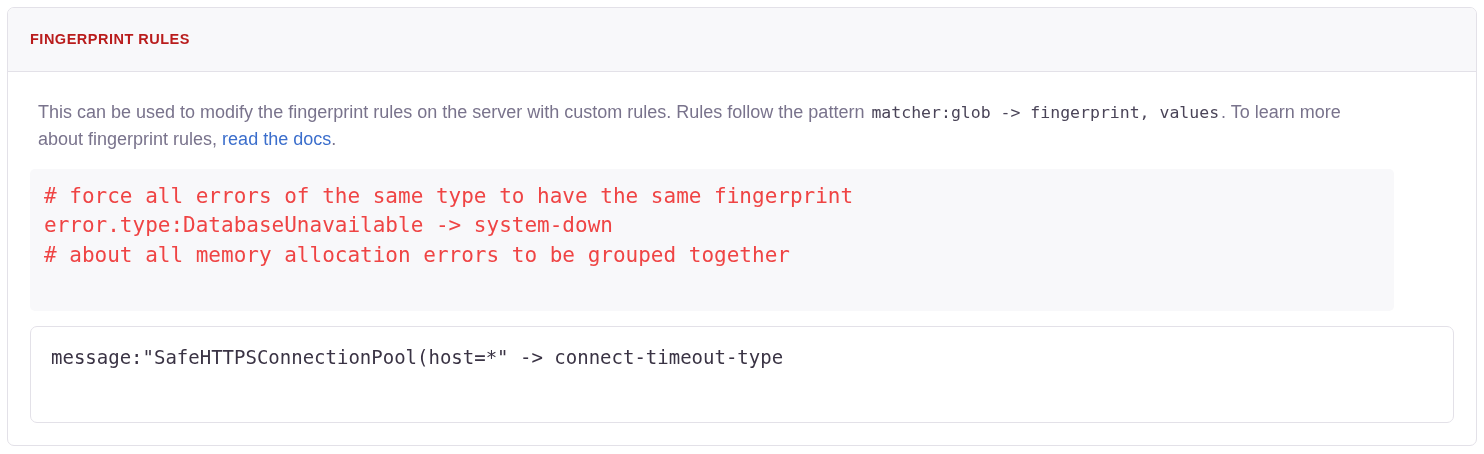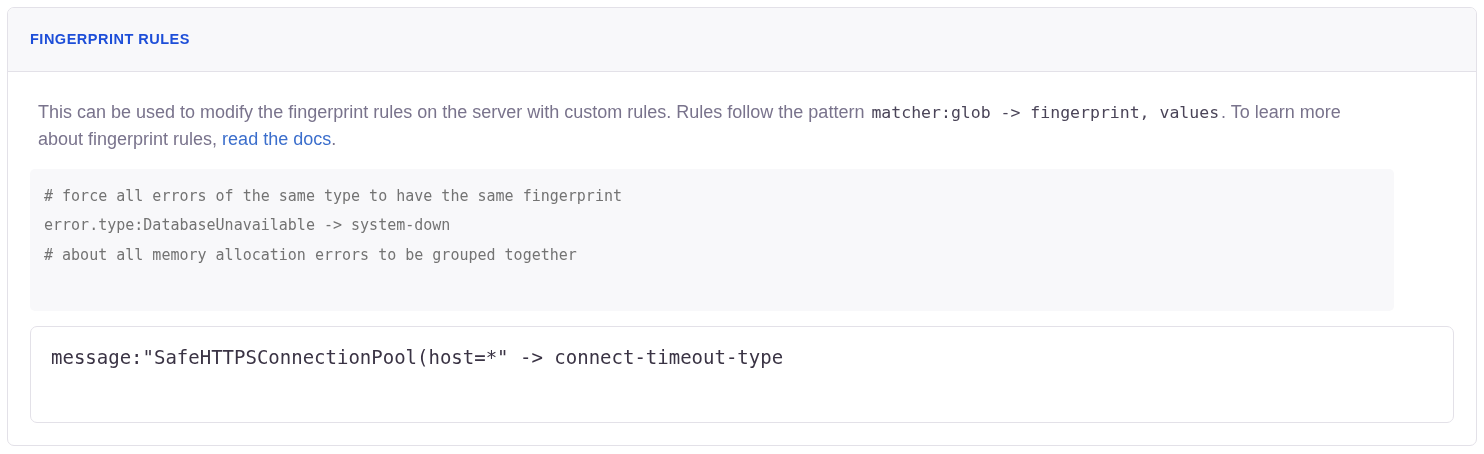--- a/index.html
+++ b/index.html
@@ -32,21 +32,21 @@
     background: #f8f8fa;
     border-bottom: 1px solid #e3e1e8;
     display: flex;
     align-items: center;
     padding: 0 22px;
   }
 
   .panel-title {
     font-size: 14.5px;
     font-weight: bold;
-    color: #1d4ed8;
+    color: #b91c1c;
     letter-spacing: 0.5px;
     text-transform: uppercase;
     line-height: 1;
   }
 
   .panel-body {
     box-sizing: border-box;
     padding: 19px 22px 0 22px;
   }
 
@@ -76,23 +76,23 @@
     margin-top: 17px;
     background: #f8f8fa;
     border-radius: 5px;
     padding: 13px 14px 14px 14px;
     width: 1364px;
     height: 142px;
   }
 
   .code-line {
     font-family: "DejaVu Sans Mono", monospace;
-    font-size: 15px;
+    font-size: 21px;
     line-height: 29.4px;
-    color: #737373;
+    color: #ef4444;
     white-space: pre;
     margin: 0;
   }
 
   .rules-input {
     box-sizing: border-box;
     display: block;
     margin-top: 15px;
     width: 1424px;
     height: 97px;

